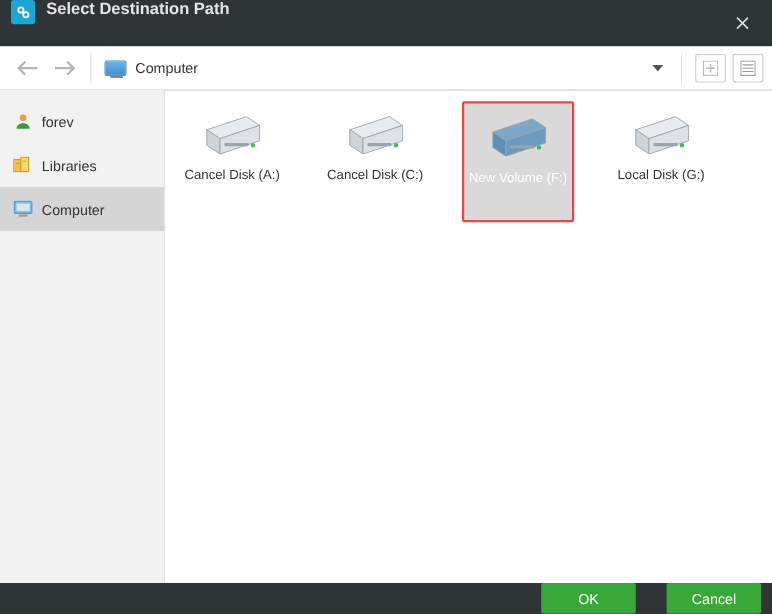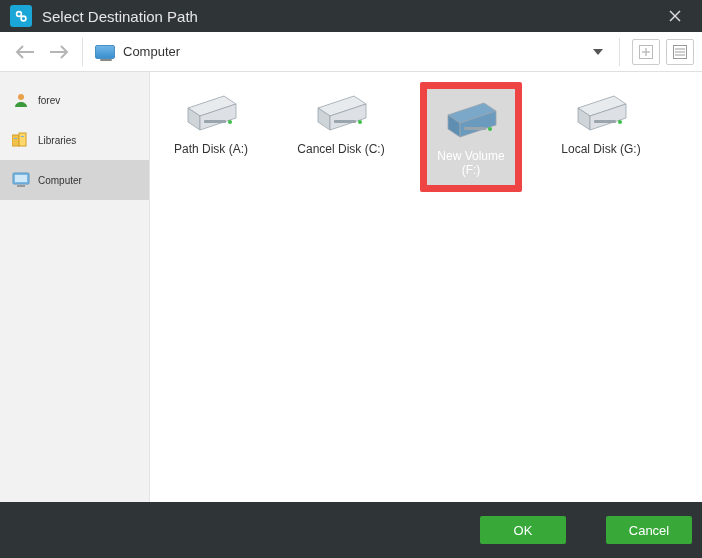--- a/index.html
+++ b/index.html
@@ -1,46 +1,46 @@
 <!DOCTYPE html>
 <html><head>
 <meta charset="utf-8">
 <style>
   * { box-sizing: border-box; margin: 0; padding: 0; font-family: "Segoe UI", Arial, sans-serif; }
   html, body { width: 702px; height: 558px; overflow: hidden; background: #2f3437; }
   .window { width: 702px; height: 558px; display: flex; flex-direction: column; background: #2f3437; }
   
-  .titlebar { height: 32px; background: #2f3437; display: flex; align-items: center; padding: 0 6px 0 10px; }
+  .titlebar { height: 42px; background: #2f3437; display: flex; padding: 0 6px 0 10px; font-weight: bold; }
   .titlebar .app-icon { width: 22px; height: 22px; background: #1aa6d6; border-radius: 3px; display: flex; align-items: center; justify-content: center; margin-right: 10px; }
   .titlebar .title { color: #e6e6e6; font-size: 15px; flex: 1; }
   .titlebar .close { width: 42px; height: 42px; display: flex; align-items: center; justify-content: center; color: #ddd; cursor: pointer; }
   
   .toolbar { height: 40px; background: #fff; border-bottom: 1px solid #e0e0e0; display: flex; align-items: center; padding: 0 8px; }
   .nav-arrow { width: 34px; height: 30px; display: flex; align-items: center; justify-content: center; color: #999; cursor: pointer; }
   .tb-sep { width: 1px; height: 28px; background: #e0e0e0; margin: 0 6px; }
   .path-box { flex: 1; display: flex; align-items: center; padding-left: 6px; }
   .computer-mini { width: 20px; height: 14px; background: linear-gradient(#6fb5e7,#3a8fcf); border: 1px solid #4b90c2; border-radius: 2px; margin-right: 8px; position: relative; }
   .computer-mini::after { content:""; position:absolute; bottom:-3px; left:4px; width:12px; height:2px; background:#888; border-radius:1px; }
   .path-text { color: #333; font-size: 13px; }
   .dropdown-caret { color: #666; padding: 0 10px; cursor: pointer; }
   .tb-btn { width: 28px; height: 26px; border: 1px solid #ccc; margin-left: 6px; display: flex; align-items: center; justify-content: center; color: #888; background: #fff; cursor: pointer; border-radius: 2px; }
   
   .body { flex: 1; display: flex; background: #fff; min-height: 0; }
   .sidebar { width: 150px; background: #f2f2f2; border-right: 1px solid #e3e3e3; padding-top: 8px; }
-  .side-item { height: 40px; display: flex; align-items: center; padding-left: 12px; gap: 8px; font-size: 10px; color: #333; cursor: pointer; }
+  .side-item { height: 40px; display: flex; align-items: center; padding-left: 12px; gap: 8px; font-size: 13px; color: #333; cursor: pointer; }
   .side-item.selected { background: #d5d5d5; }
   .side-icon { width: 18px; height: 18px; display: flex; align-items: center; justify-content: center; }
   .content { flex: 1; overflow: auto; padding: 10px; }
   .grid { display: flex; flex-wrap: wrap; gap: 28px 28px; align-content: flex-start; }
   .drive-item { width: 102px; height: 110px; display: flex; flex-direction: column; align-items: center; justify-content: flex-start; padding-top: 8px; cursor: pointer; border-radius: 2px; }
-  .drive-item.selected { background: #d9d9d9; border: 7px solid #ef4444; }
+  .drive-item.selected { background: #d9d9d9; border: 2px solid #ef4444; }
   .drive-label { font-size: 12px; color: #333; margin-top: 6px; text-align: center; line-height: 1.2; }
   .drive-item.selected .drive-label { color: #fff; }
   
-  .footer { height: 56px; background: #2f3437; display: flex; align-items: center; justify-content: flex-end; padding: 0 10px; gap: 20px; }
+  .footer { height: 28px; background: #2f3437; display: flex; align-items: center; justify-content: flex-end; padding: 0 10px; gap: 8px; }
   .btn { min-width: 86px; height: 28px; border: none; color: #fff; font-size: 13px; cursor: pointer; border-radius: 2px; }
   .btn-ok { background: #38a838; }
   .btn-cancel { background: #38a838; margin-left: 20px; }
   
   svg { display: block; }
 </style>
 </head>
 <body>
 
 <div class="window">
@@ -143,21 +143,21 @@
       <div class="drive-item">
             <div>
               <svg width="62" height="46" viewBox="0 0 62 46">
     <polygon points="8,18 44,6 56,14 20,26" fill="#e8ebee" stroke="#9aa4ad" stroke-width="0.8"></polygon>
     <polygon points="8,18 20,26 20,40 8,32" fill="#cfd4d8" stroke="#9aa4ad" stroke-width="0.8"></polygon>
     <polygon points="20,26 56,14 56,28 20,40" fill="#dde1e5" stroke="#9aa4ad" stroke-width="0.8"></polygon>
     <rect x="24" y="30" width="22" height="3" rx="1" fill="#9aa4ad"></rect>
     <circle cx="50" cy="32" r="2" fill="#3cc04a"></circle>
   </svg>
             </div>
-            <div class="drive-label">Path Disk (A:)</div>
+            <div class="drive-label">Cancel Disk (A:)</div>
           </div>
           <div class="drive-item">
             <div>
               <svg width="62" height="46" viewBox="0 0 62 46">
     <polygon points="8,18 44,6 56,14 20,26" fill="#e8ebee" stroke="#9aa4ad" stroke-width="0.8"></polygon>
     <polygon points="8,18 20,26 20,40 8,32" fill="#cfd4d8" stroke="#9aa4ad" stroke-width="0.8"></polygon>
     <polygon points="20,26 56,14 56,28 20,40" fill="#dde1e5" stroke="#9aa4ad" stroke-width="0.8"></polygon>
     <rect x="24" y="30" width="22" height="3" rx="1" fill="#9aa4ad"></rect>
     <circle cx="50" cy="32" r="2" fill="#3cc04a"></circle>
   </svg>

